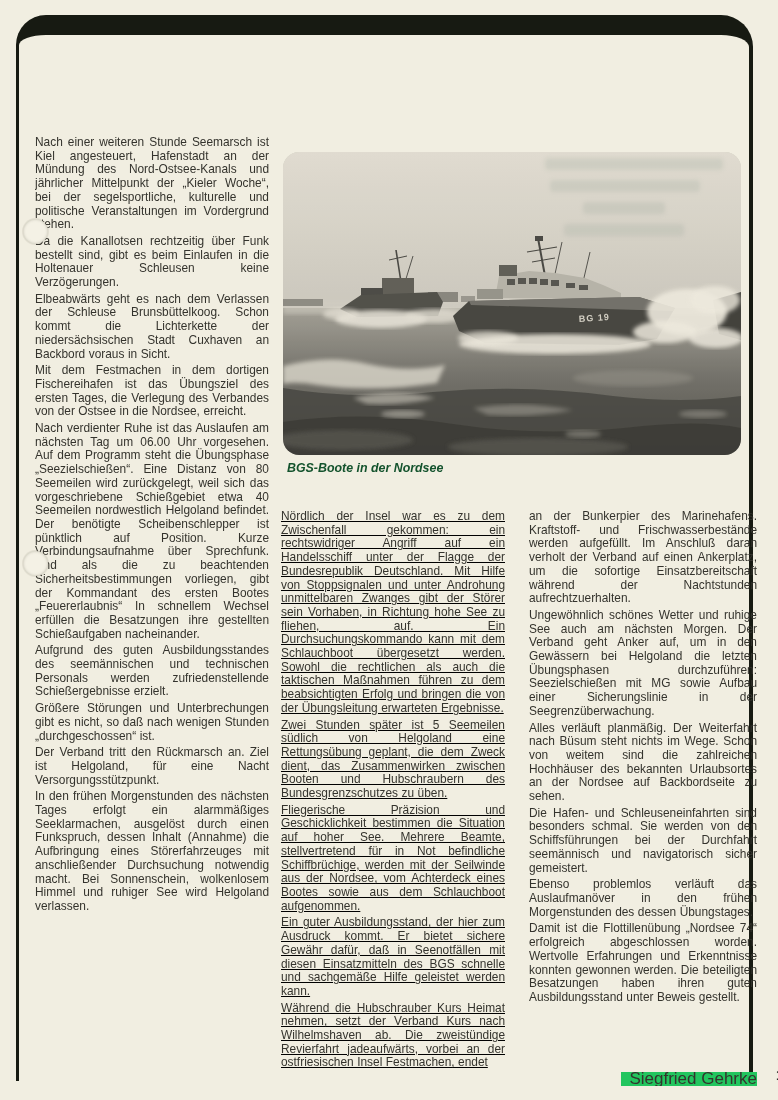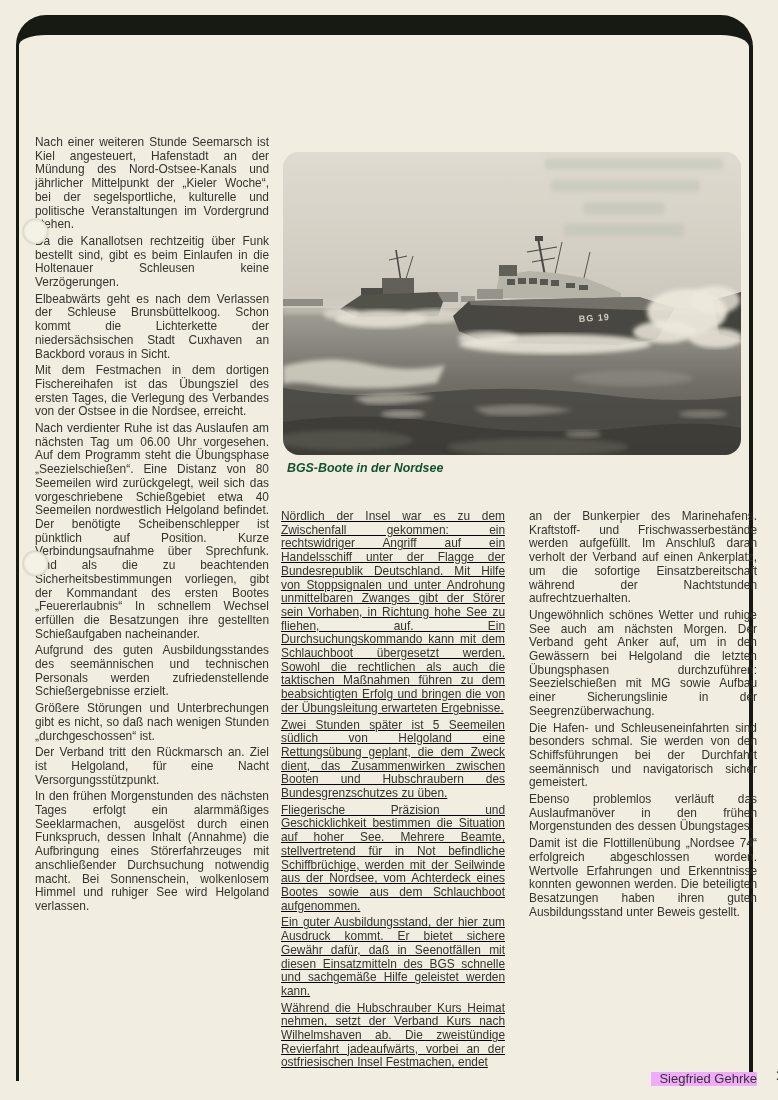--- a/index.html
+++ b/index.html
@@ -29,22 +29,22 @@
     color:#34332d;
     text-align:justify;
     hyphens:auto;-webkit-hyphens:auto;
     word-spacing:0.2px;
   }
   .col-left{left:35px;top:136px;width:234px;height:948px;}
   .col-middle{left:281px;top:510px;width:224px;height:576px;text-decoration:underline;}
   .col-right{left:529px;top:510px;width:228px;height:576px;}
   .author{
     position:absolute;right:0;bottom:0;
-    font-size:13px;line-height:13.7px;color:#34332d;
-    background:#f0abfc;padding-left:8px;
+    font-size:17px;line-height:13.7px;color:#34332d;
+    background:#22c55e;padding-left:8px;
   }
   .photo{
     position:absolute;left:283px;top:152px;width:458px;height:303px;
     margin:0;border-radius:16px;overflow:hidden;
     background:#cfcdc1;
   }
   .photo svg{display:block;filter:saturate(.55) sepia(.10) contrast(.97);}
   .caption{
     position:absolute;left:287px;top:461px;
     font-size:12.4px;font-weight:bold;font-style:italic;color:#14532d;
@@ -194,20 +194,21 @@
     <p>Nördlich der Insel war es zu dem Zwischenfall gekommen: ein rechtswidriger Angriff auf ein Handelsschiff unter der Flagge der Bundesrepublik Deutschland. Mit Hilfe von Stoppsignalen und unter Androhung unmittelbaren Zwanges gibt der Störer sein Vorhaben, in Richtung hohe See zu fliehen, auf. Ein Durchsuchungskommando kann mit dem Schlauchboot übergesetzt werden. Sowohl die rechtlichen als auch die taktischen Maßnahmen führen zu dem beabsichtigten Erfolg und bringen die von der Übungsleitung erwarteten Ergebnisse.</p>
     <p>Zwei Stunden später ist 5 Seemeilen südlich von Helgoland eine Rettungsübung geplant, die dem Zweck dient, das Zusammenwirken zwischen Booten und Hubschraubern des Bundesgrenzschutzes zu üben.</p>
     <p>Fliegerische Präzision und Geschicklichkeit bestimmen die Situation auf hoher See. Mehrere Beamte, stellvertretend für in Not befindliche Schiffbrüchige, werden mit der Seilwinde aus der Nordsee, vom Achterdeck eines Bootes sowie aus dem Schlauchboot aufgenommen.</p>
     <p>Ein guter Ausbildungsstand, der hier zum Ausdruck kommt. Er bietet sichere Gewähr dafür, daß in Seenotfällen mit diesen Einsatzmitteln des BGS schnelle und sachgemäße Hilfe geleistet werden kann.</p>
     <p>Während die Hubschrauber Kurs Heimat nehmen, setzt der Verband Kurs nach Wilhelmshaven ab. Die zweistündige Revierfahrt jadeaufwärts, vorbei an der ostfriesischen Insel Festmachen, endet</p>
   </section>
 
   <section class="col col-right">
     <p>an der Bunkerpier des Marinehafens. Kraftstoff- und Frischwasserbestände werden aufgefüllt. Im Anschluß daran verholt der Verband auf einen Ankerplatz, um die sofortige Einsatzbereitschaft während der Nachtstunden aufrechtzuerhalten.</p>
     <p>Ungewöhnlich schönes Wetter und ruhige See auch am nächsten Morgen. Der Verband geht Anker auf, um in den Gewässern bei Helgoland die letzten Übungsphasen durchzuführen: Seezielschießen mit MG sowie Aufbau einer Sicherungslinie in der Seegrenzüberwachung.</p>
+    <p>Alles verläuft planmäßig. Der Weiterfahrt nach Büsum steht nichts im Wege. Schon von weitem sind die zahlreichen Hochhäuser des bekannten Urlaubsortes an der Nordsee auf Backbordseite zu sehen.</p>
     <p>Die Hafen- und Schleuseneinfahrten sind besonders schmal. Sie werden von den Schiffsführungen bei der Durchfahrt seemännisch und navigatorisch sicher gemeistert.</p>
     <p>Ebenso problemlos verläuft das Auslaufmanöver in den frühen Morgenstunden des dessen Übungstages.</p>
     <p>Damit ist die Flottillenübung „Nordsee 74“ erfolgreich abgeschlossen worden. Wertvolle Erfahrungen und Erkenntnisse konnten gewonnen werden. Die beteiligten Besatzungen haben ihren guten Ausbildungsstand unter Beweis gestellt.</p>
     <span class="author">Siegfried Gehrke</span>
   </section>
 
   <div class="punch-hole hole-1"></div>
   <div class="punch-hole hole-2"></div>
 
   <div class="page-number">19</div>

